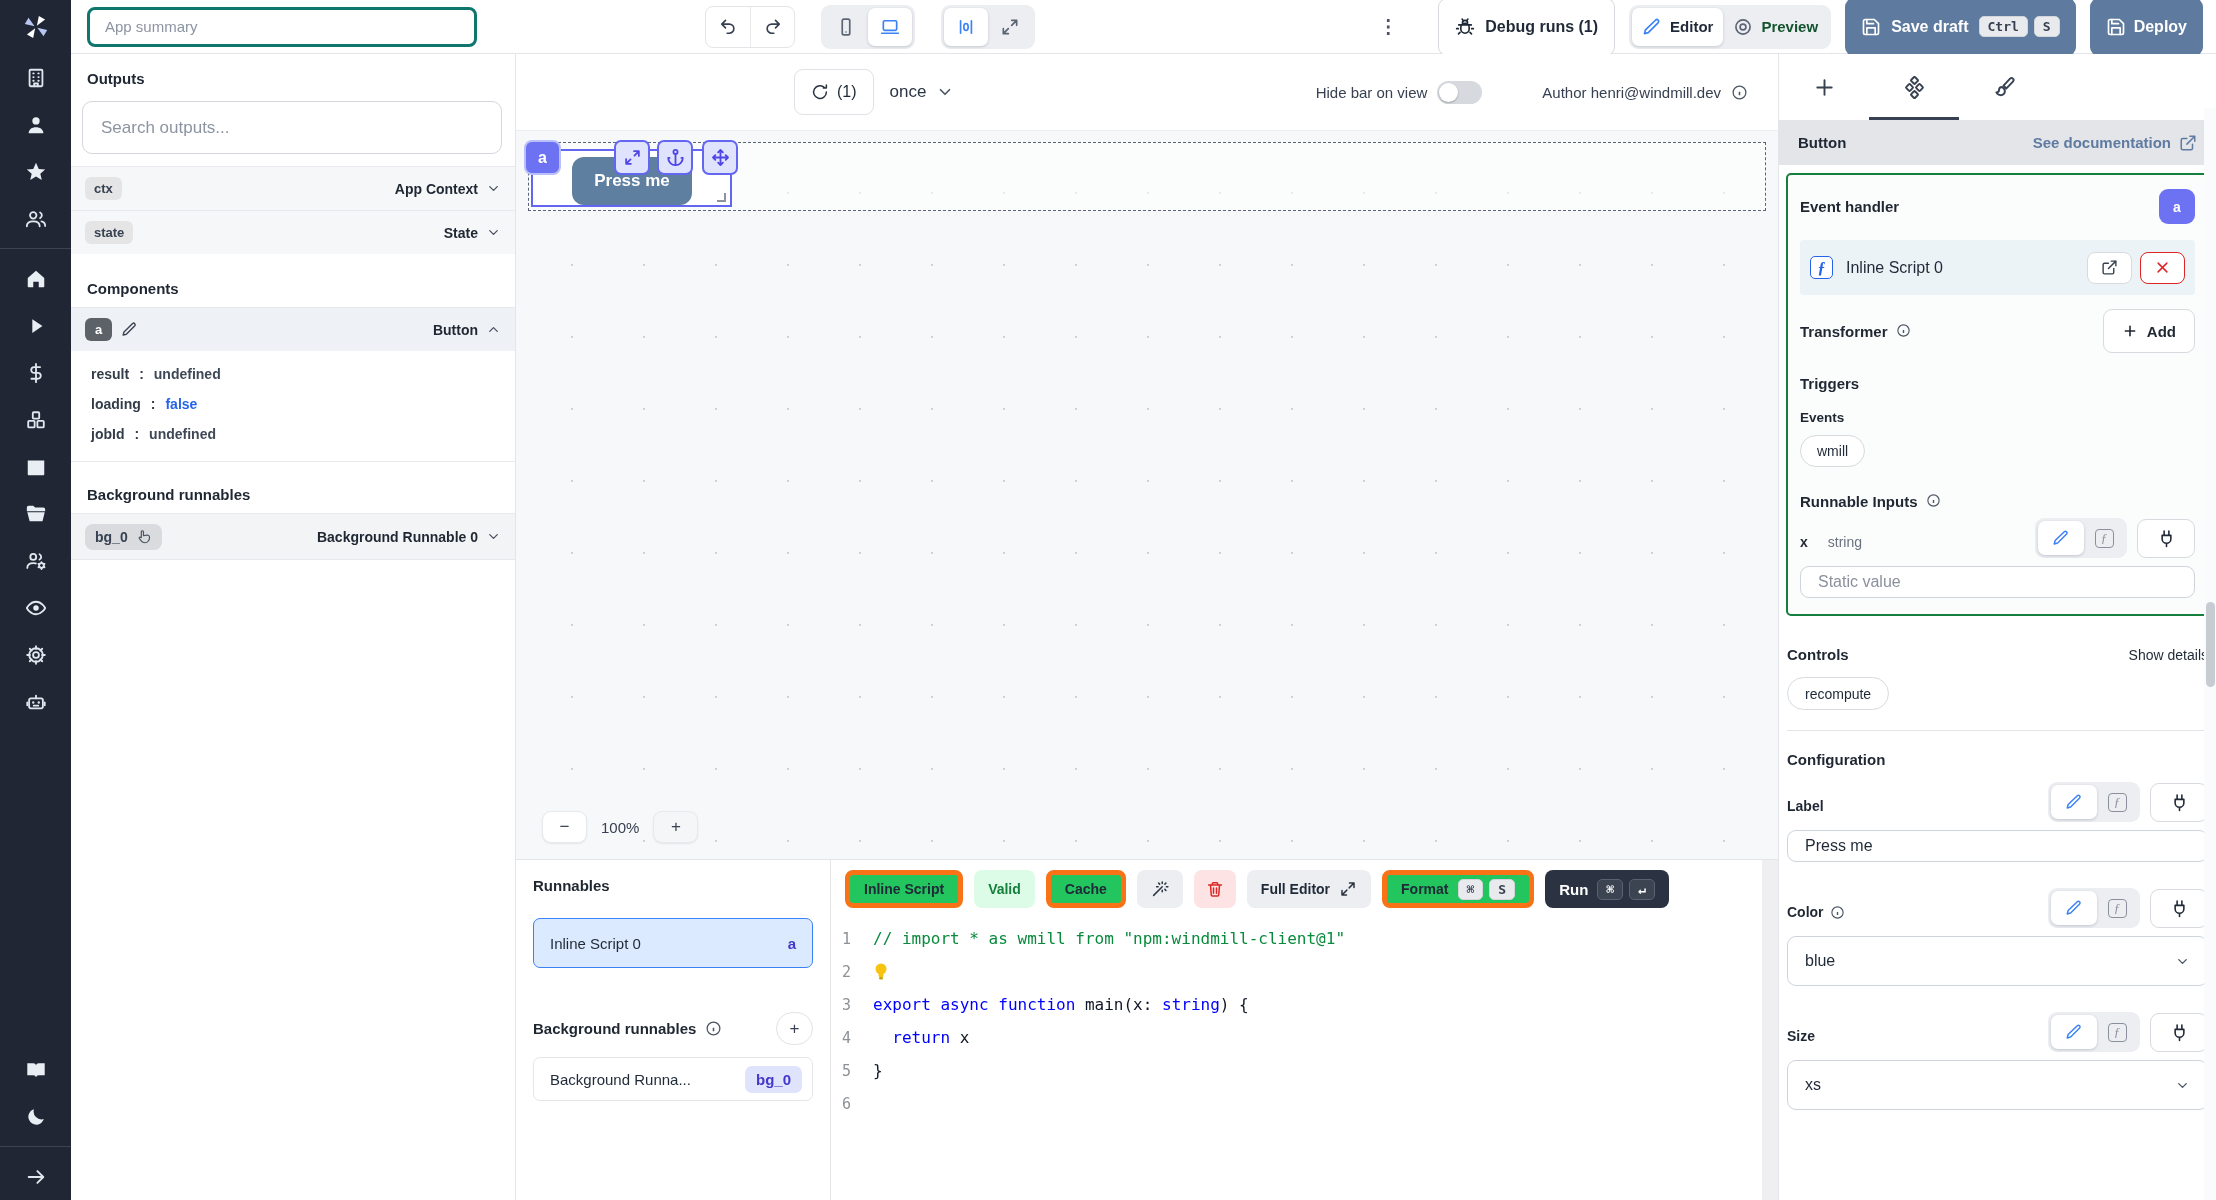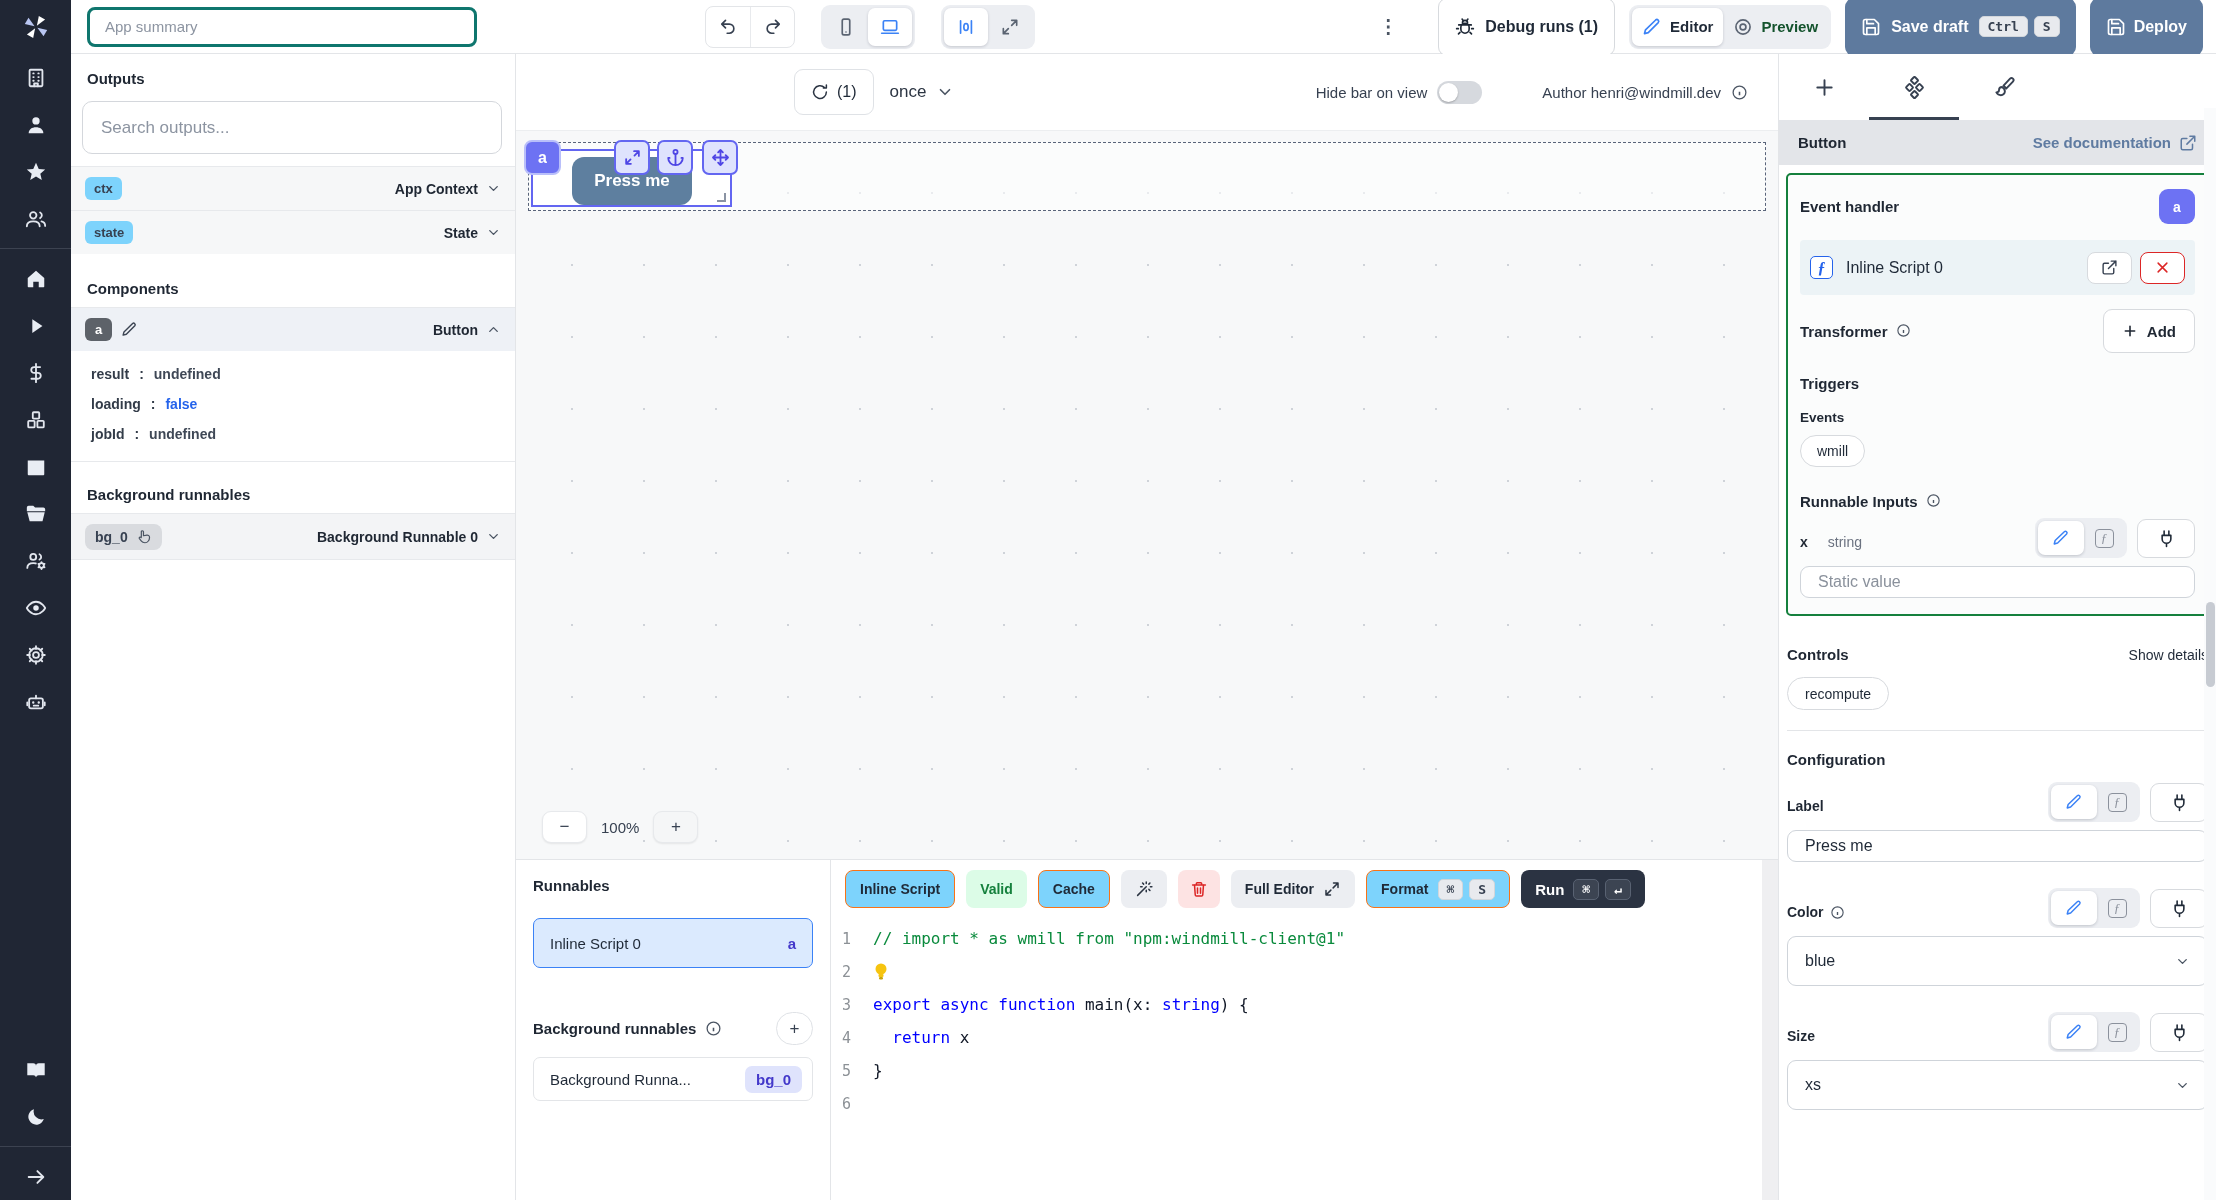--- a/index.html
+++ b/index.html
@@ -47,21 +47,21 @@
 
   
   .outputs { width:445px; background:#fff; border-right:1px solid #e3e5e8; flex-shrink:0; overflow:hidden; }
   .panel-h { font-size:15px; font-weight:700; color:#1f2733; padding:16px 16px 0 16px; }
   .search-box { margin:14px 11px 12px 11px; height:53px; border:1px solid #d4d7dc; border-radius:10px; padding:0 18px; width:420px; font-size:17px; color:#374151; }
   .search-box::placeholder { color:#8c94a1; }
   .sec-h { font-size:15px; font-weight:700; color:#1f2733; padding:8px 16px 10px 16px; }
   .o-row { display:flex; align-items:center; height:44px; background:#f6f7f8; border-top:1px solid #e7e9ec; padding:0 14px; cursor:pointer; }
   .o-row:last-of-type { border-bottom:1px solid #e7e9ec; }
   .o-row .spring { flex:1; }
-  .badge-gray { background:#7dd3fc; color:#374151; font-weight:700; font-size:13px; border-radius:6px; padding:4px 9px; }
+  .badge-gray { background:#e5e5e5; color:#374151; font-weight:700; font-size:13px; border-radius:6px; padding:4px 9px; }
   .row-type { font-weight:700; font-size:14px; color:#1f2733; margin-right:8px; }
   .chev { width:15px; height:15px; stroke:#4b5563; stroke-width:2.2; fill:none; stroke-linecap:round; stroke-linejoin:round; }
   .comp-row { background:#eef1f6; }
   .badge-dark { background:#5d6269; color:#fff; font-weight:700; font-size:13px; border-radius:6px; padding:4px 10px; }
   .pencil-sm { width:17px; height:17px; stroke:#3b4452; stroke-width:2; fill:none; margin-left:9px; stroke-linecap:round; stroke-linejoin:round; }
   .props { padding:8px 0 12px 20px; border-bottom:1px solid #e7e9ec; }
   .prop { display:flex; gap:10px; font-size:14px; padding:7px 0; font-weight:600; }
   .prop .k { color:#333c49; }
   .prop .c { color:#333c49; }
   .prop .v { color:#3f4856; }
@@ -100,21 +100,21 @@
   .run-item { margin-top:24px; height:50px; background:#dbeafe; border:1.5px solid #3b82f6; border-radius:7px; display:flex; align-items:center; padding:0 16px; font-size:15px; color:#1f2937; cursor:pointer; }
   .run-item .spring, .spring { flex:1; }
   .a-ind { color:#4338ca; font-weight:700; font-size:15px; }
   .bg-run-h { margin-top:44px; display:flex; align-items:center; gap:9px; }
   .plus-circle { margin-left:auto; width:37px; height:33px; border:1px solid #dfe2e6; border-radius:17px; display:flex; align-items:center; justify-content:center; color:#374151; font-size:17px; cursor:pointer; background:#fff; }
   .bg-item { margin-top:12px; height:44px; background:#fff; border:1px solid #e3e5e8; border-radius:7px; display:flex; align-items:center; padding:0 10px 0 16px; font-size:15px; color:#1f2937; cursor:pointer; }
   .badge-ind { background:#dfe3fc; color:#4338ca; font-weight:700; font-size:15px; border-radius:7px; padding:5px 11px; }
 
   .editor { flex:1; display:flex; flex-direction:column; min-width:0; position:relative; }
   .ed-toolbar { display:flex; align-items:center; gap:11px; padding:10px 0 8px 14px; }
-  .ed-btn { height:38px; display:flex; align-items:center; gap:9px; border-radius:8px; padding:0 14px; font-size:14px; font-weight:700; color:#1f2937; cursor:pointer; background:#7dd3fc; border:1px solid #f97316; }
+  .ed-btn { height:38px; display:flex; align-items:center; gap:9px; border-radius:8px; padding:0 14px; font-size:14px; font-weight:700; color:#1f2937; cursor:pointer; background:#22c55e; border:5px solid #f97316; }
   .ed-valid { background:#dcfce7; color:#15803d; border:none; font-weight:700; }
   .ed-gray { background:#eceef2; border:none; }
   .ed-red { background:#fde3e3; border:none; padding:0 12px; }
   .ed-run { background:#2b3342; color:#fff; border:none; font-weight:700; font-size:15px; }
   .ed-ic { width:18px; height:18px; stroke:#2b3442; stroke-width:2; fill:none; stroke-linecap:round; stroke-linejoin:round; }
   .code { flex:1; padding-top:6px; font-family:"DejaVu Sans Mono",monospace; font-size:16px; overflow:hidden; background:#fff; }
   .code-line { display:flex; height:33px; align-items:center; }
   .ln { width:42px; text-align:right; padding-right:22px; color:#8c9196; font-size:15px; flex-shrink:0; }
   .tok-kw { color:#0000ff; }
   .tok-cmt { color:#098a3c; }

